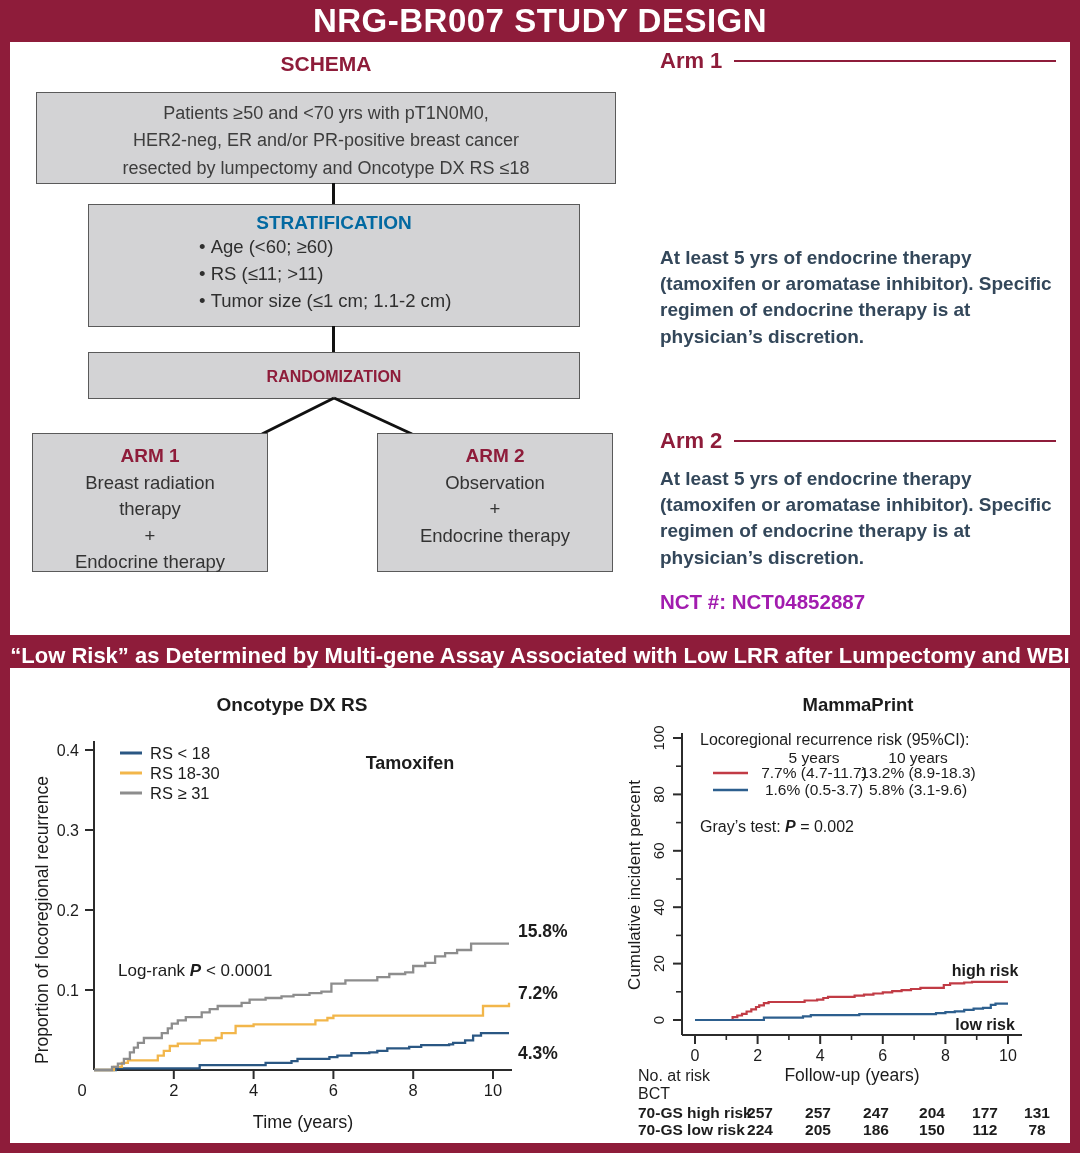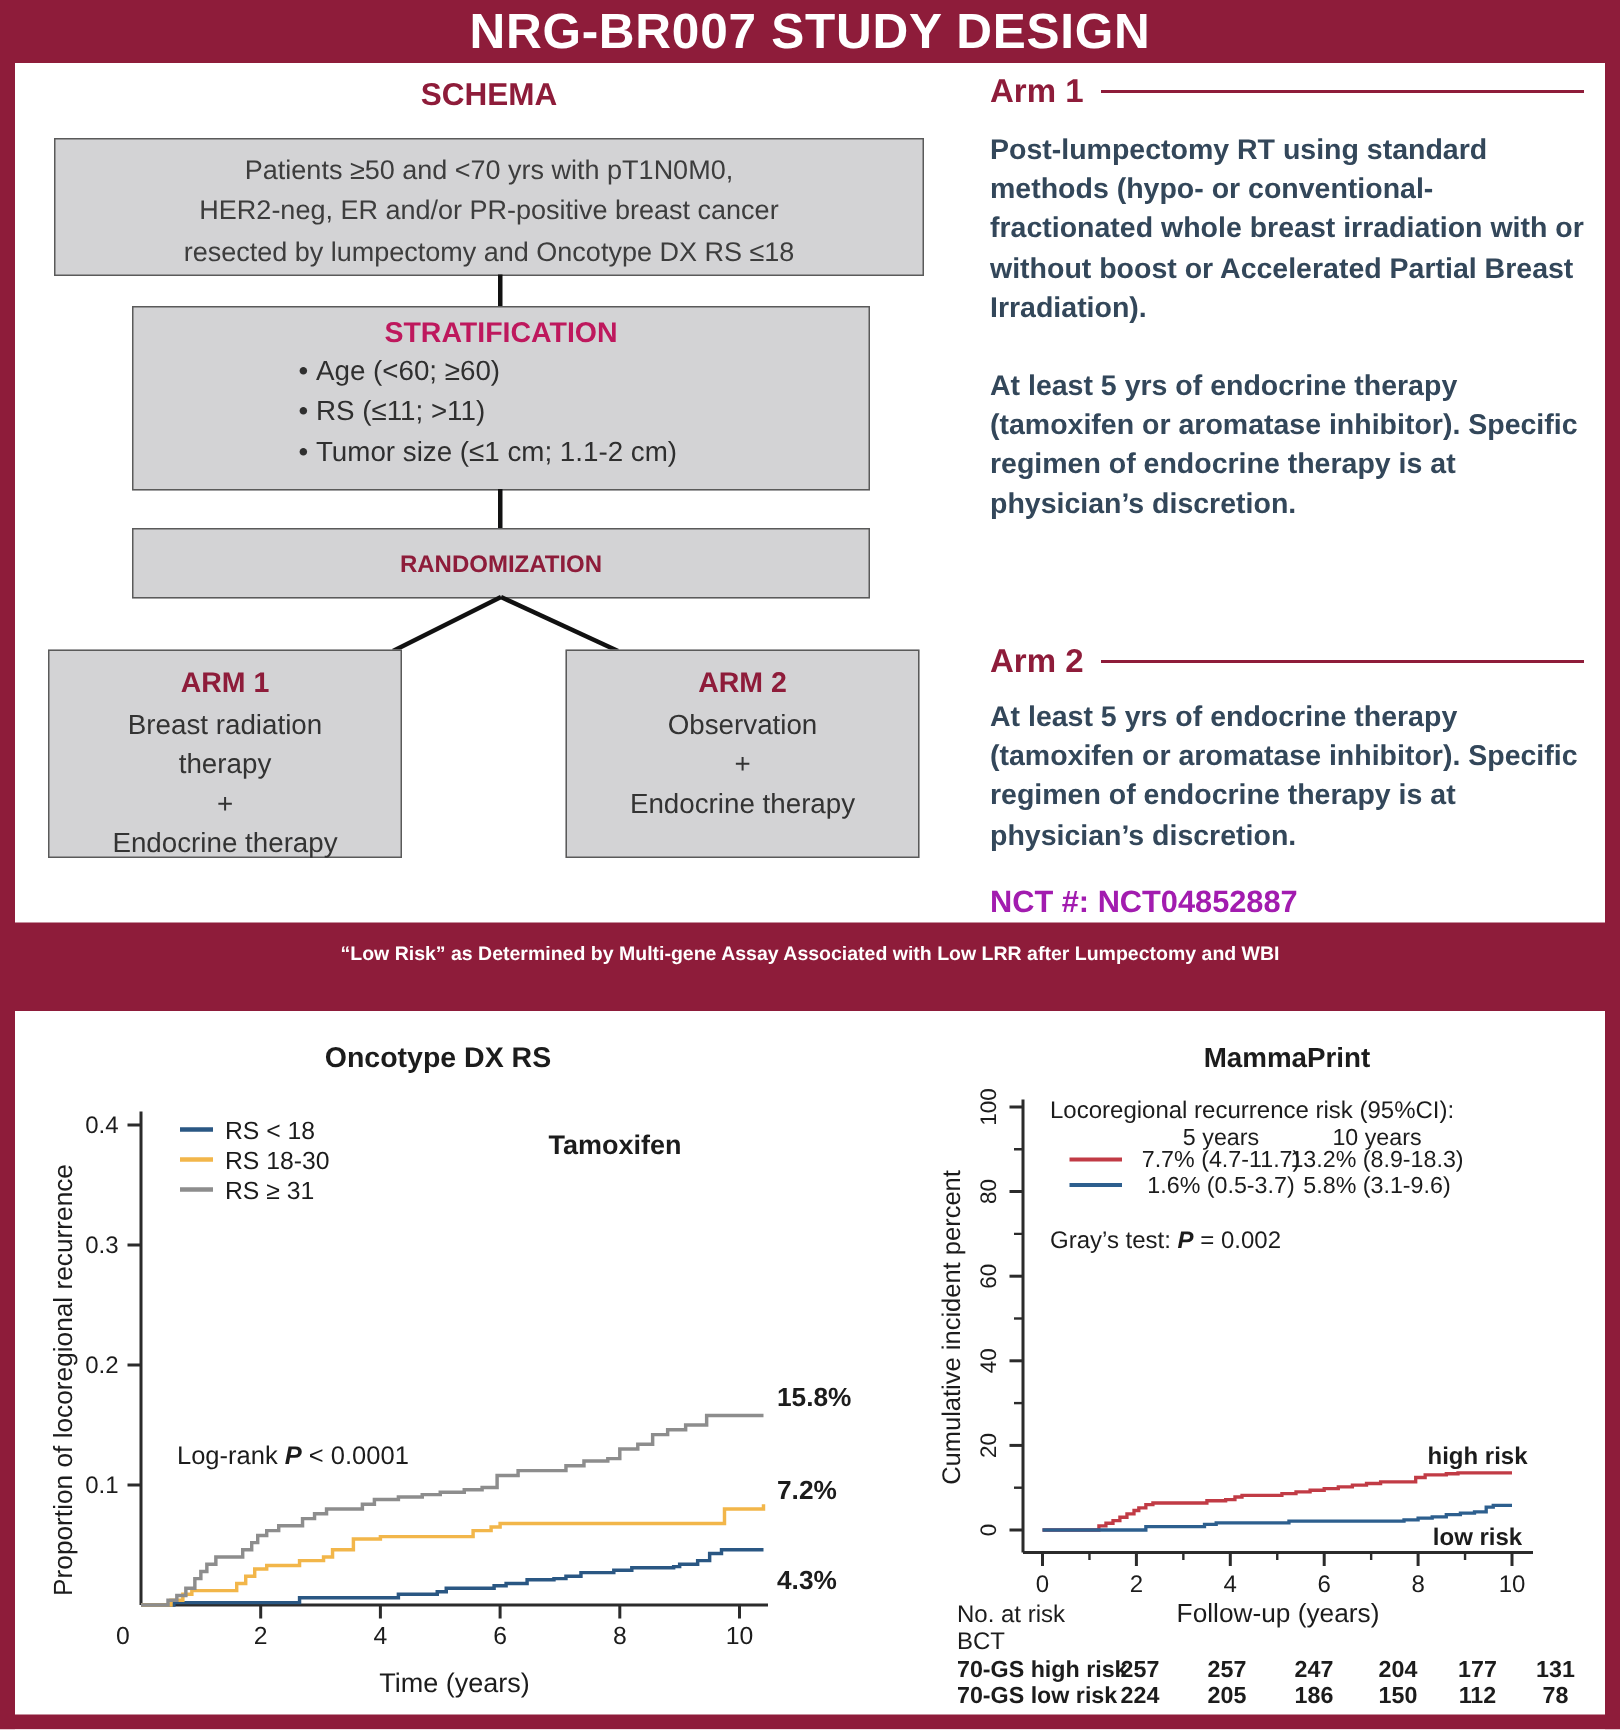--- a/index.html
+++ b/index.html
@@ -1,33 +1,33 @@
 <!DOCTYPE html>
 <html><head>
 <meta charset="utf-8">
 <style>
   html,body{margin:0;padding:0;background:#ffffff;}
   #page{position:relative;width:1080px;height:1153px;background:#ffffff;overflow:hidden;
         font-family:"Liberation Sans",sans-serif;}
   .banner{position:absolute;left:0;width:1080px;background:#8e1c3a;color:#ffffff;
           text-align:center;font-weight:bold;}
   #banner1{top:0;height:42px;line-height:42px;font-size:33px;letter-spacing:.5px;}
-  #banner2{top:615px;height:59px;line-height:41px;font-size:13px;}
+  #banner2{top:635px;height:33px;line-height:41px;font-size:22px;}
   .edge{position:absolute;background:#8e1c3a;}
   #edge-left{left:0;top:42px;width:10px;height:1111px;}
   #edge-right{left:1070px;top:42px;width:10px;height:1111px;}
   #edge-bottom{left:0;top:1143px;width:1080px;height:10px;}
   .schema-heading{position:absolute;color:#8e1c3a;font-weight:bold;}
   #schema-title{left:36px;top:52px;width:580px;text-align:center;font-size:21px;}
   .fbox{position:absolute;background:#d3d3d5;border:1.6px solid #5a5a5a;box-sizing:border-box;
         color:#3d3d3d;text-align:center;}
   #patient-box{left:36px;top:92px;width:580px;height:92px;font-size:18px;line-height:1.52;
         padding-top:7px;white-space:pre-line;}
   #strat-box{left:88px;top:204px;width:492px;height:123px;text-align:left;}
-  #strat-box .bx-head{display:block;text-align:center;color:#be185d;font-weight:bold;
+  #strat-box .bx-head{display:block;text-align:center;color:#0369a1;font-weight:bold;
         font-size:19px;margin-top:7px;}
   #strat-box ul{margin:2px 0 0 110px;padding:0;list-style:none;font-size:18.5px;color:#2f2f2f;}
   #strat-box li{margin-bottom:5px;}
   #strat-box li::before{content:"\2022\00a0";}
   #rand-box{left:88px;top:352px;width:492px;height:47px;}
   #rand-box .bx-head{display:block;color:#8e1c3a;font-weight:bold;font-size:16px;line-height:47px;}
   .armbox{font-size:18.5px;color:#333333;line-height:1.42;padding-top:9px;white-space:pre-line;}
   #arm1-box{left:32px;top:433px;width:236px;height:139px;}
   #arm2-box{left:377px;top:433px;width:236px;height:139px;}
   .armbox .bx-head{display:block;color:#8e1c3a;font-weight:bold;font-size:19px;}
@@ -97,21 +97,20 @@
 Endocrine therapy</span></div>
 
   <div id="arm2-box" class="fbox armbox"><span class="bx-head">ARM 2</span><span>Observation
 +
 Endocrine therapy</span></div>
 
   <div id="arm1-head" class="arm-head">
     <span class="ah-label">Arm 1</span>
     <span class="ah-rule"></span>
   </div>
-  <div id="arm1-p1" class="arm-para">Post-lumpectomy RT using standard methods (hypo- or conventional-fractionated whole breast irradiation with or without boost or Accelerated Partial Breast Irradiation).</div>
   <div id="arm1-p2" class="arm-para">At least 5 yrs of endocrine therapy (tamoxifen or aromatase inhibitor). Specific regimen of endocrine therapy is at physician’s discretion.</div>
 
   <div id="arm2-head" class="arm-head">
     <span class="ah-label">Arm 2</span>
     <span class="ah-rule"></span>
   </div>
   <div id="arm2-p1" class="arm-para">At least 5 yrs of endocrine therapy (tamoxifen or aromatase inhibitor). Specific regimen of endocrine therapy is at physician’s discretion.</div>
 
   <div id="nct-line">NCT #: NCT04852887</div>
 

